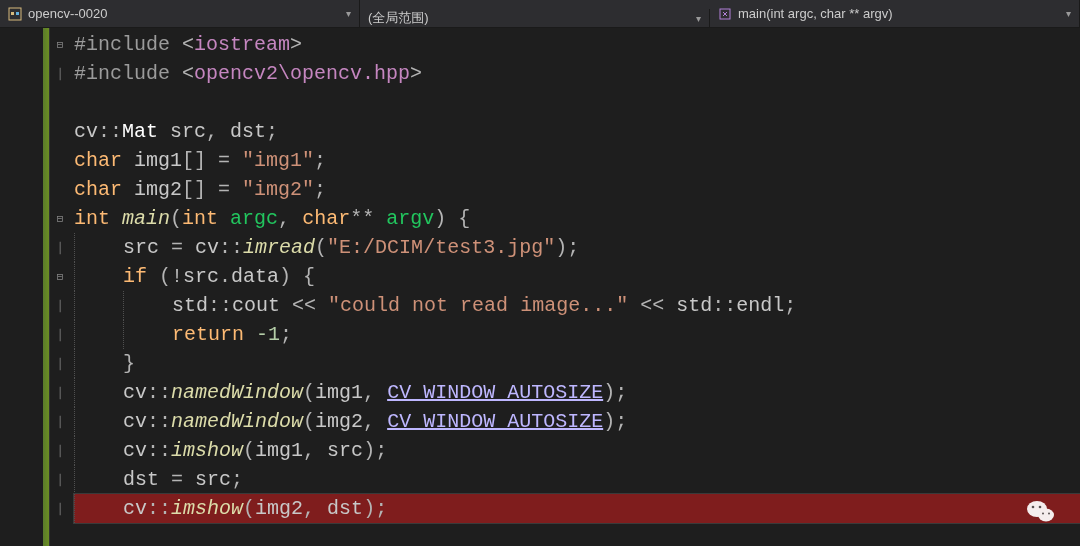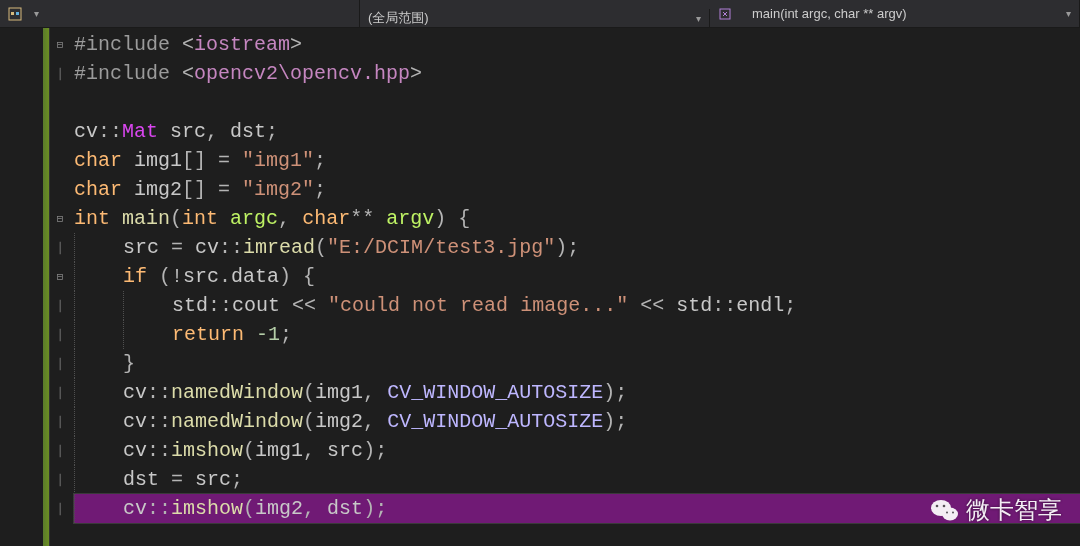--- a/index.html
+++ b/index.html
@@ -16,21 +16,21 @@
   }
   .nav-item {
     display: flex;
     align-items: center;
     padding: 0 8px;
     border-right: 1px solid #1a1a1a;
     min-width: 0;
   }
   .nav-item.project { width: 360px; }
   .nav-item.scope { width: 350px; margin-top: 9px; }
-  .nav-item.func { flex: 1; gap: 14px; }
+  .nav-item.func { flex: 1; }
   .nav-icon { width: 14px; height: 14px; margin-right: 6px; display:flex; align-items:center; justify-content:center; flex-shrink:0; }
   .nav-text { flex: 1; white-space: nowrap; overflow:hidden; text-overflow: ellipsis; }
   .nav-arrow { color:#999; font-size:10px; margin-left:6px; }
   
   .editor-wrap {
     position: relative;
     display: flex;
     height: calc(546px - 28px);
     background: #1e1e1e;
   }
@@ -70,44 +70,44 @@
     line-height: 29px;
     white-space: pre;
     color: #d4d4d4;
     position:relative;
   }
   .code-line {
     height:29px;
     position:relative;
   }
   .code-line.current {
-    background: #701a75;
+    background: #7f1d1d;
     outline: 1px solid #3a3a3a;
   }
   .guide {
     display:inline-block;
     border-left: 1px dotted #505050;
     padding-left: 0;
     margin-left: 0;
     height:29px;
     vertical-align: top;
   }
   
   
   .pp   { color: #9b9b9b; font-family: Liberation Mono, monospace; }
   .inc  { color: #c586c0; margin-top: 8px; }
   .kw   { color: #fdba74; }
-  .ty   { color: #d946ef; }
+  .ty   { color: #ffffff; }
   .id   { color: #c8c8c8; font-family: Liberation Mono, monospace; }
-  .fn   { color: #dcdcaa; }
+  .fn   { color: #dcdcaa; font-style: italic; }
   .str  { color: #ce9178; }
   .op   { color: #b4b4b4; }
   .num  { color: #b5cea8; }
-  .macro{ color: #beb7ff; }
-  .param{ color: #bef264; }
+  .macro{ color: #beb7ff; text-decoration: underline; }
+  .param{ color: #22c55e; }
   
   .watermark {
     position:absolute;
     right: 18px;
     bottom: 20px;
     display:flex;
     align-items:center;
     color:#ffffff;
     font-family: "Microsoft YaHei", sans-serif;
     font-size: 24px;
@@ -123,20 +123,21 @@
 
 <div class="nav-bar">
   <div class="nav-item project">
     <span class="nav-icon">
       <svg width="14" height="14" viewBox="0 0 14 14">
           <rect x="1" y="1" width="12" height="12" fill="none" stroke="#d7ba7d" stroke-width="1"></rect>
           <rect x="3" y="5" width="3" height="3" fill="#d7ba7d"></rect>
           <rect x="8" y="5" width="3" height="3" fill="#62b0df"></rect>
         </svg>
     </span>
+    <span class="nav-text">opencv--0020</span>
     <span class="nav-arrow">▾</span>
   </div>
   <div class="nav-item scope">
     <span class="nav-text">(全局范围)</span>
     <span class="nav-arrow">▾</span>
   </div>
   <div class="nav-item func">
     <span class="nav-icon">
       <svg width="14" height="14" viewBox="0 0 14 14">
           <rect x="2" y="2" width="10" height="10" fill="none" stroke="#b180d7" stroke-width="1"></rect>
@@ -177,15 +178,14 @@
     <span class="wm-icon">
       <svg width="30" height="30" viewBox="0 0 30 30">
           <ellipse cx="11" cy="13" rx="10" ry="8" fill="#ffffff"></ellipse>
           <ellipse cx="20" cy="19" rx="8" ry="6.5" fill="#ffffff"></ellipse>
           <circle cx="7" cy="11" r="1.3" fill="#555"></circle>
           <circle cx="14" cy="11" r="1.3" fill="#555"></circle>
           <circle cx="17" cy="17.5" r="1" fill="#555"></circle>
           <circle cx="23" cy="17.5" r="1" fill="#555"></circle>
         </svg>
     </span>
-    <span>微卡智享</span>
   </div>
 </div>
 
 </body></html>

